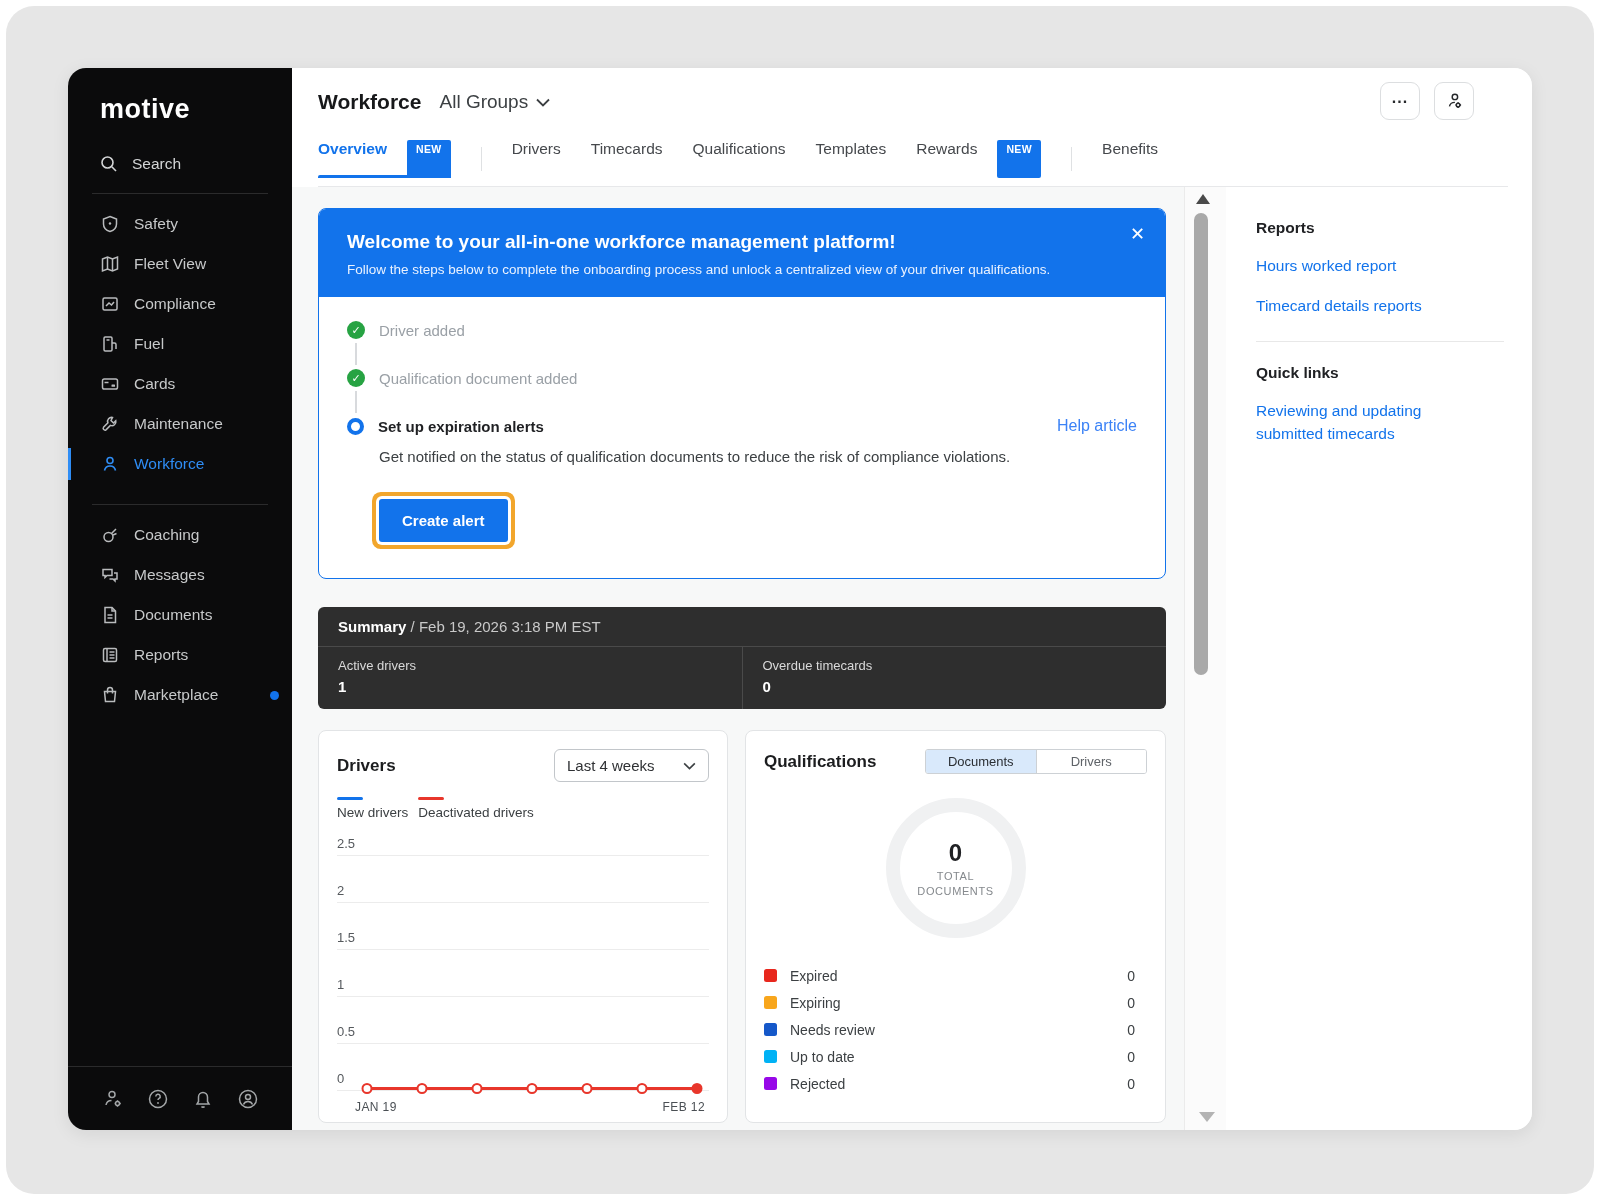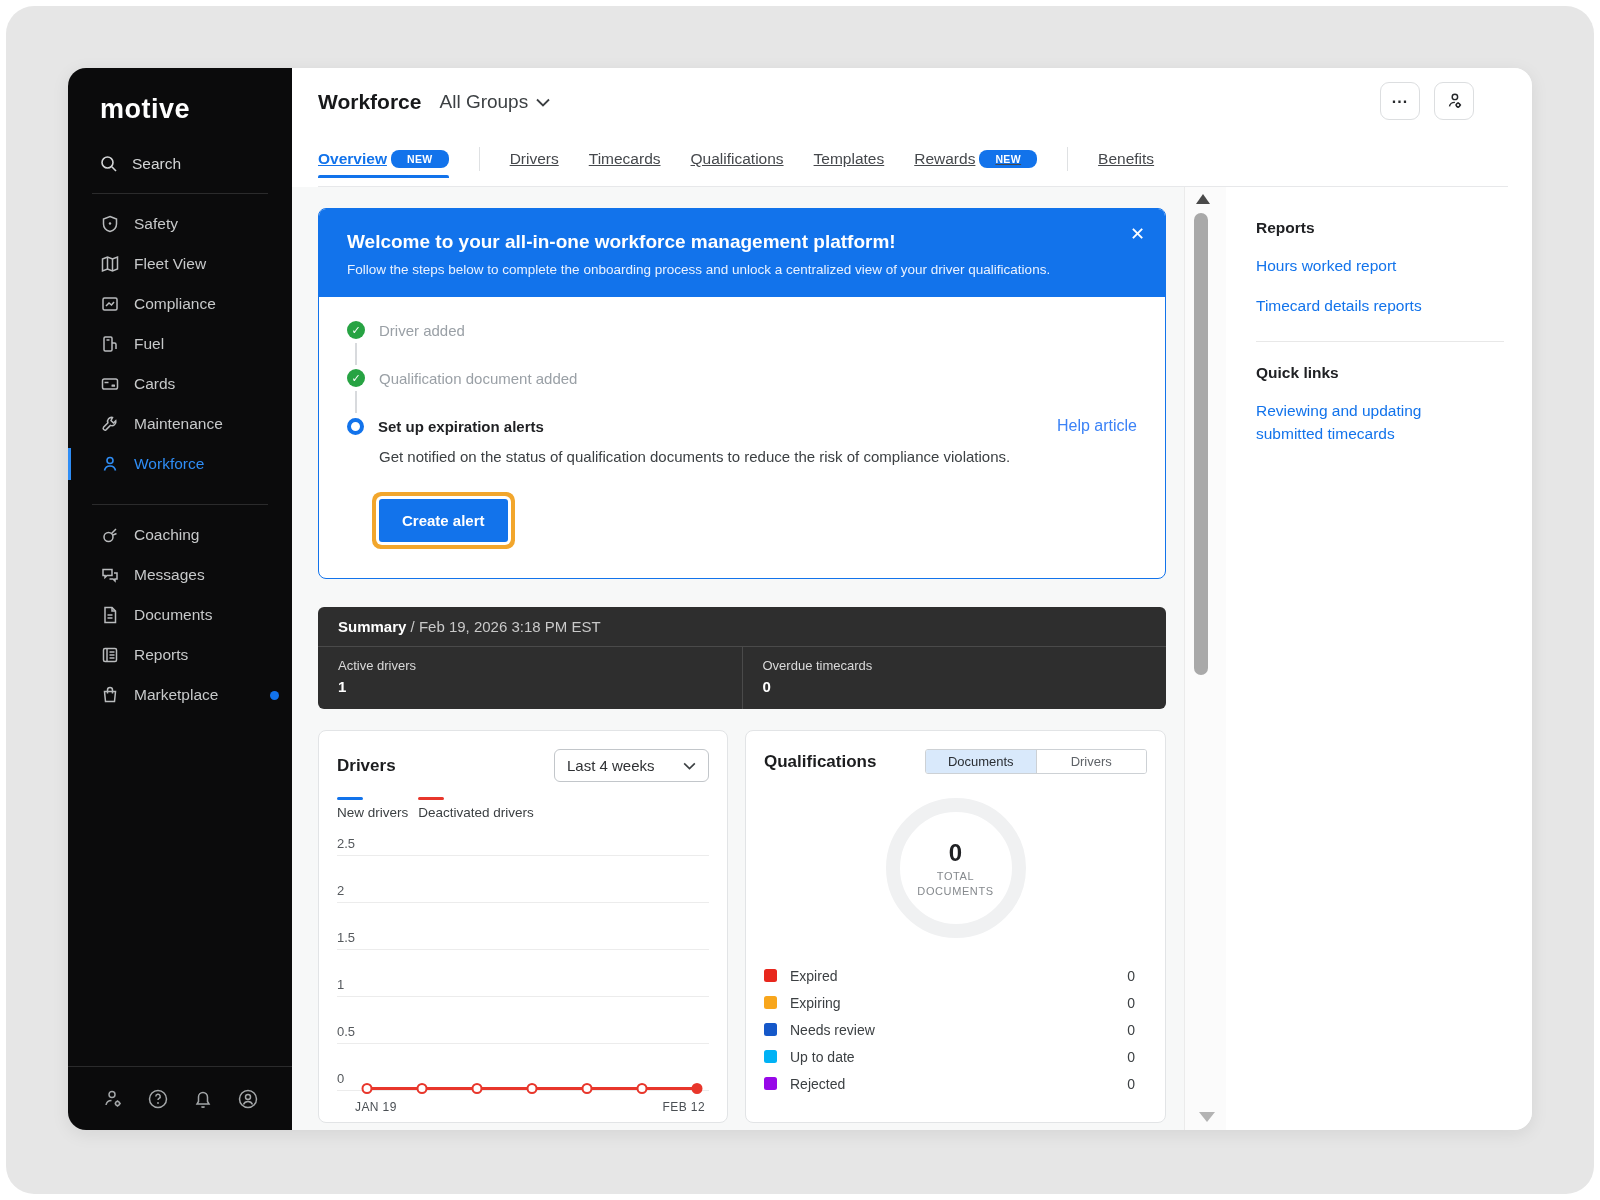--- a/index.html
+++ b/index.html
@@ -22,24 +22,24 @@
   .side-bottom .ic { width:22px; height:22px; cursor:pointer; }
 
   
   .main-header { position:absolute; left:224px; top:0; right:0; height:119px; background:#fff; }
   .title-row { position:absolute; left:26px; top:22px; display:flex; align-items:center; gap:18px; }
   .page-title { font-size:21px; font-weight:bold; color:#17181a; }
   .group-select { display:flex; align-items:center; gap:8px; font-size:19px; color:#3c4043; cursor:pointer; }
   .hdr-btns { position:absolute; right:58px; top:14px; display:flex; gap:14px; }
   .hdr-btn { width:40px; height:38px; border:1px solid #dcdee0; border-radius:9px; background:#fff; display:flex; align-items:center; justify-content:center; color:#27292c; cursor:pointer; }
   .tabs { position:absolute; left:26px; top:72px; display:flex; align-items:center; gap:30px; height:38px; }
-  .tab { position:relative; display:flex; align-items:center; gap:4px; font-size:15.5px; color:#45484c; cursor:pointer; height:38px;text-decoration:underline; }
+  .tab { position:relative; display:flex; gap:20px; font-size:15.5px; color:#45484c; cursor:pointer; height:38px; }
   .tab.active { color:#1273eb; font-weight:bold; }
   .tab.active::after { content:""; position:absolute; left:0; right:0; bottom:0; height:3px; background:#1273eb; border-radius:2px 2px 0 0; }
-  .pill { background:#1273eb; color:#fff; font-size:10.5px; font-weight:bold; letter-spacing:.4px; padding:3px 16px; border-radius:8px; }
+  .pill { background:#1273eb; color:#fff; font-size:10.5px; font-weight:bold; letter-spacing:.4px; padding:3px 9px; border-radius:2px; }
   .tab-sep { width:1px; height:24px; background:#dfe1e3; }
   .header-rule { position:absolute; left:26px; right:24px; top:118px; height:1px; background:#e7e8ea; }
 
   
   .scroll-area { position:absolute; left:224px; top:119px; width:892px; bottom:0; background:#f7f8f8; padding:21px 18px 0 26px; }
 
   
   .banner { border:1.5px solid #1273eb; border-radius:8px; background:#fff; overflow:hidden; }
   .banner-head { position:relative; background:#1273eb; padding:22px 28px 20px 28px; color:#fff; }
   .banner-title { font-size:19px; font-weight:bold; }

